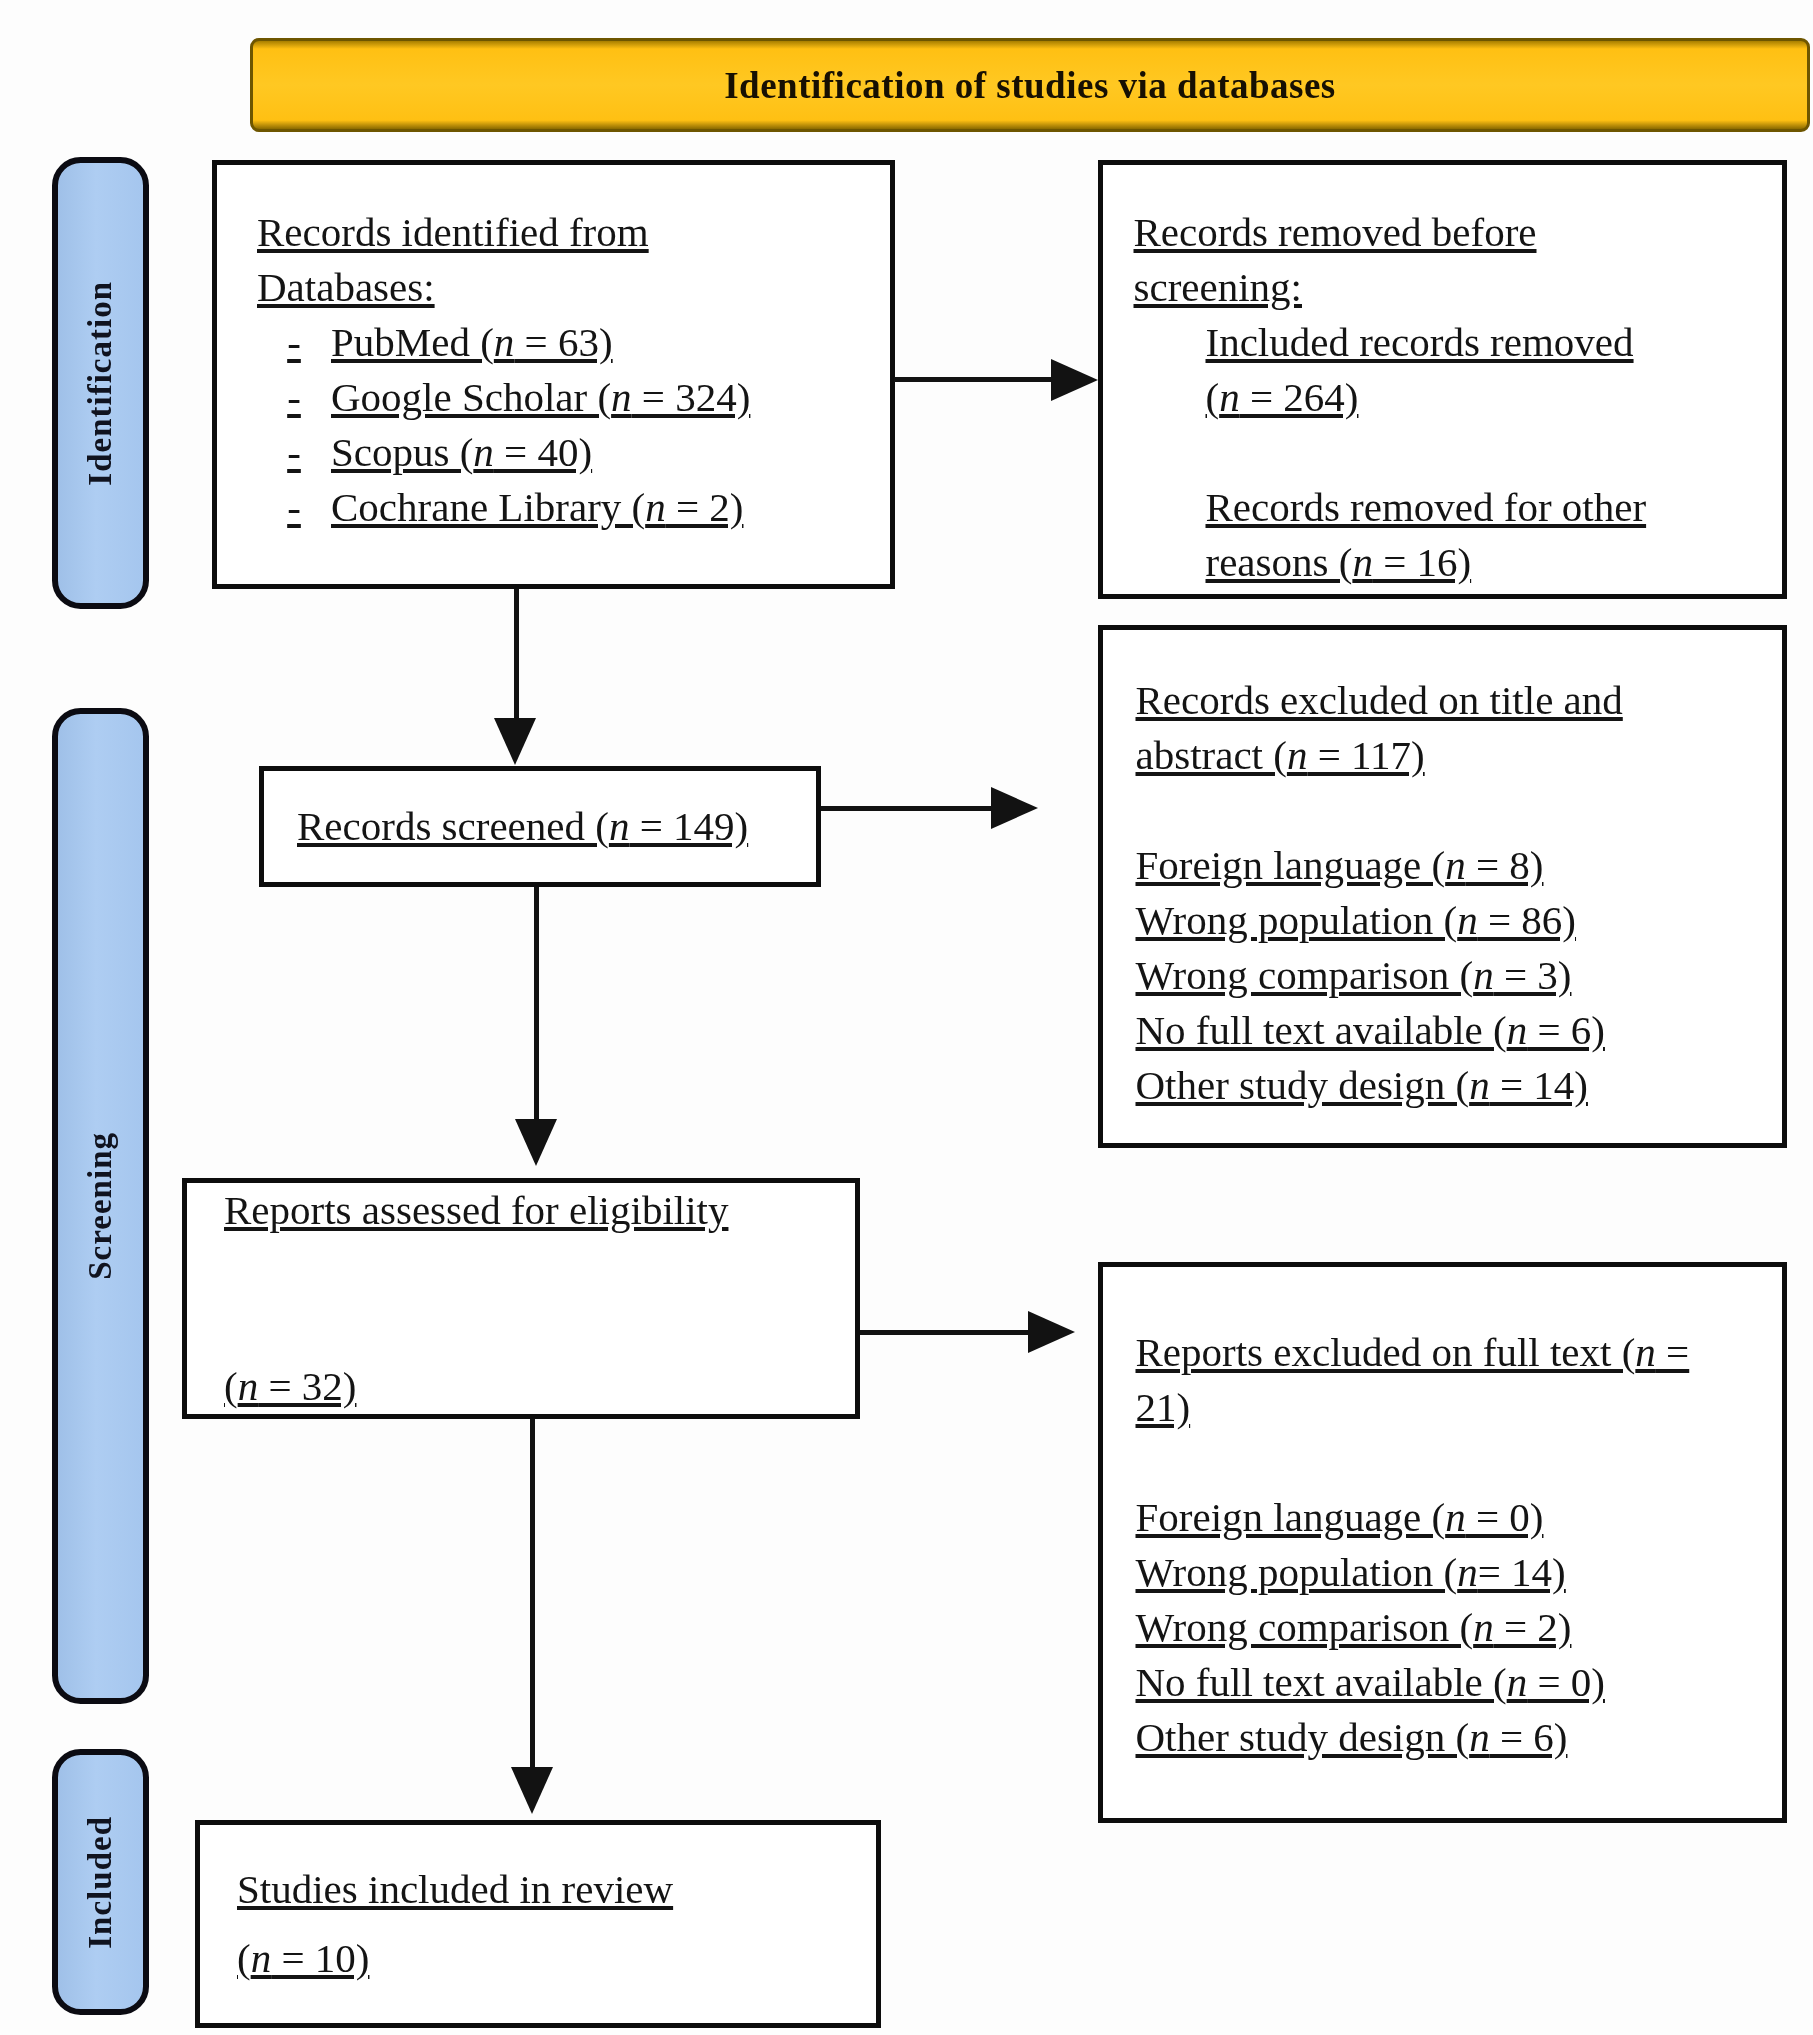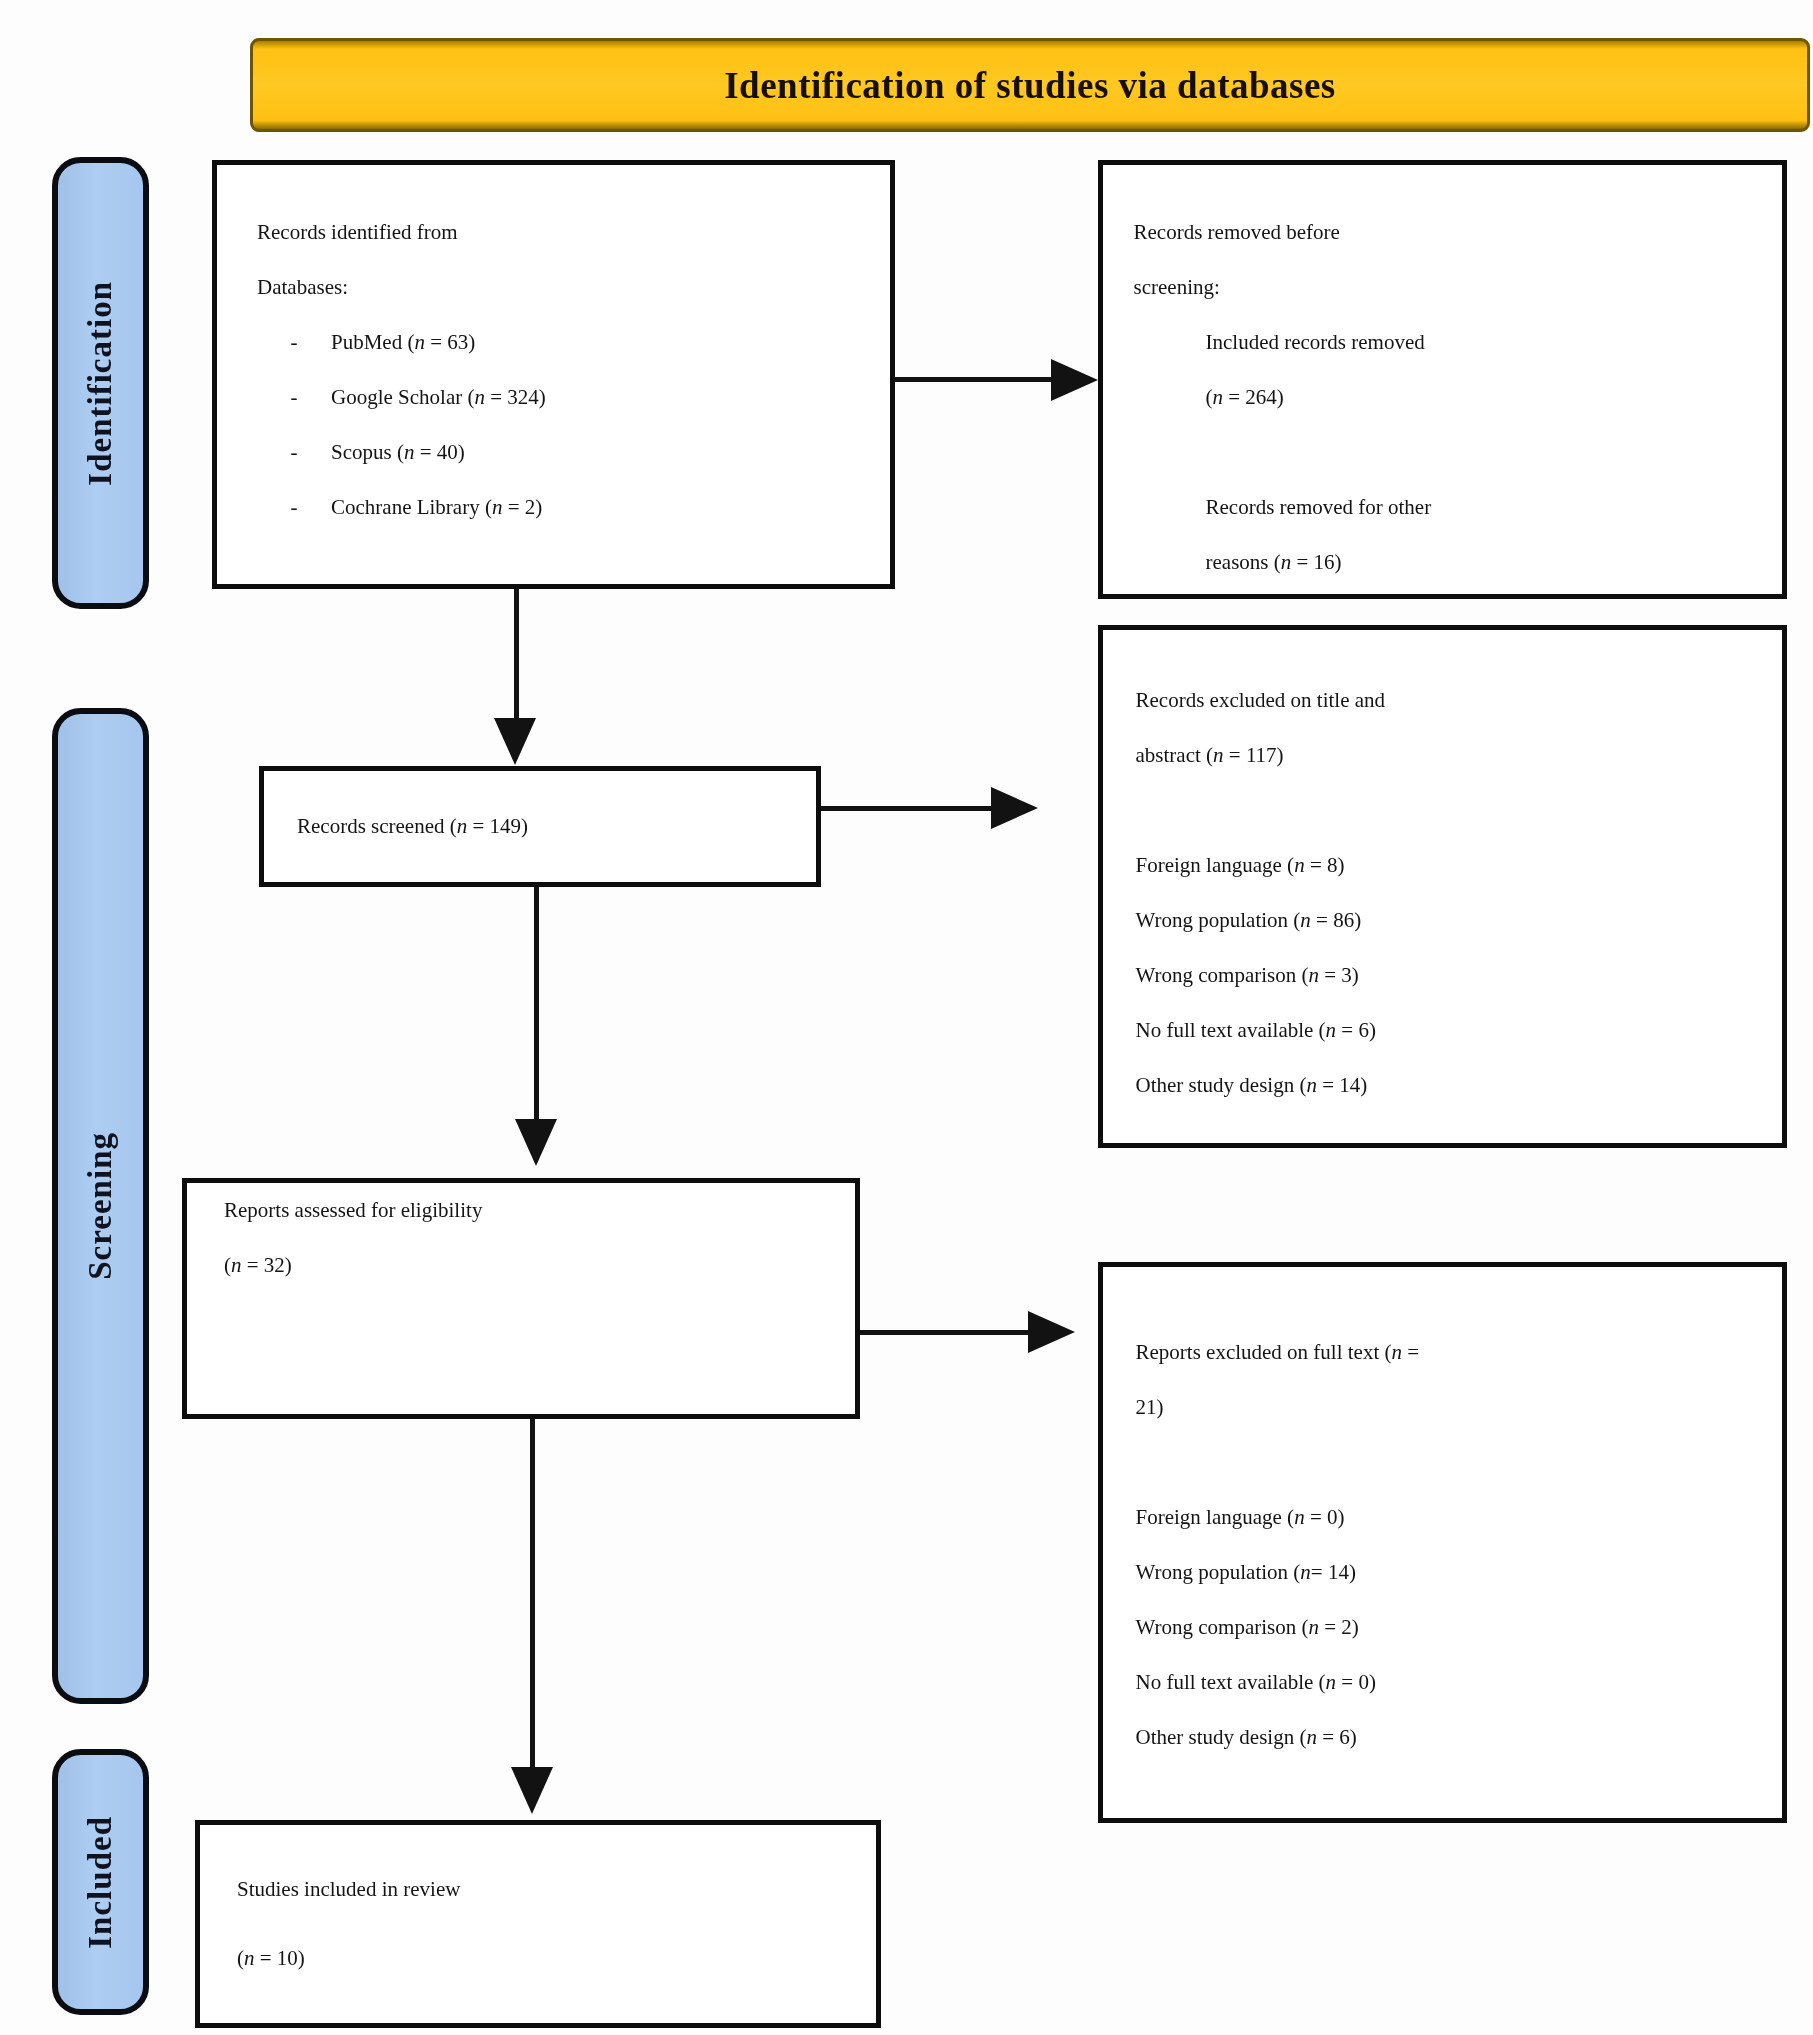--- a/index.html
+++ b/index.html
@@ -63,28 +63,29 @@
   #stage-identification { top: 157px;  height: 452px;  }
   #stage-screening      { top: 708px; height: 996px; }
   #stage-included       { top: 1749px; height: 266px;  }
 
   
   .fbox {
     position: absolute;
     box-sizing: border-box;
     background: #ffffff;
     border: 5.4px solid #0d0d0d;
-    font-size: 21px;
+    font-size: 41px;
     line-height: 55px;
+    text-decoration: underline;
   }
   #box-identified { left: 212px;  top: 160px;  width: 683px; height: 429px;  padding: 40px 29.5px 0 40px; }
   #box-removed    { left: 1098px; top: 160px;  width: 689px; height: 439px;  padding: 40px 34px 0 30.5px; }
   #box-screened   { left: 259px;  top: 766px; width: 562px; height: 121px;  display: flex; align-items: center; padding: 0 19.7px 0 33px; }
   #box-excluded-ta{ left: 1098px; top: 625px; width: 689px; height: 523px; padding: 43px 29.5px 0 32.5px; }
-  #box-assessed   { left: 182px;  top: 1178px; width: 678px; height: 241px;  display: flex; flex-direction: column; justify-content: flex-start; padding: 0 19.7px 0 37px; }
+  #box-assessed   { left: 182px;  top: 1178px; width: 678px; height: 241px;  display: flex; flex-direction: column; justify-content: space-between; padding: 0 19.7px 0 37px; }
   #box-excluded-ft{ left: 1098px; top: 1262px; width: 689px; height: 561px; padding: 58px 29.5px 0 32.5px; }
   #box-included   { left: 195px;  top: 1820px; width: 686px; height: 208px;  display: flex; flex-direction: column; justify-content: center; padding: 0 19.7px 0 37px; line-height: 69px; }
 
   .blank-line { height: 55px; }
 
   
   .bullet-row { display: flex; }
   .bullet-dash { width: 74px; flex: 0 0 74px; text-align: center; }
   .indent-item { margin-left: 72px; }
 

